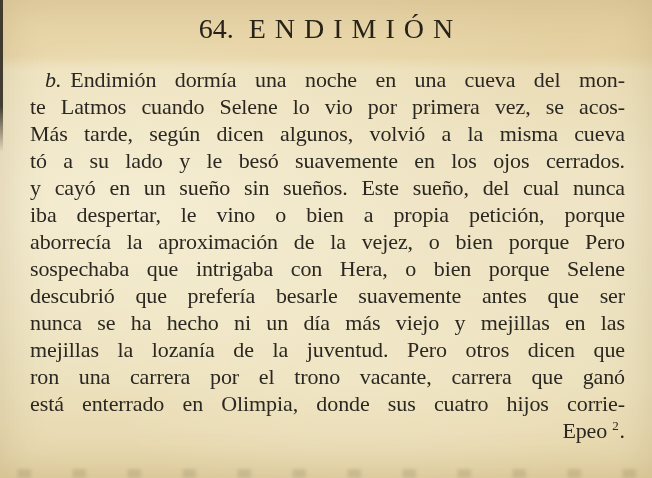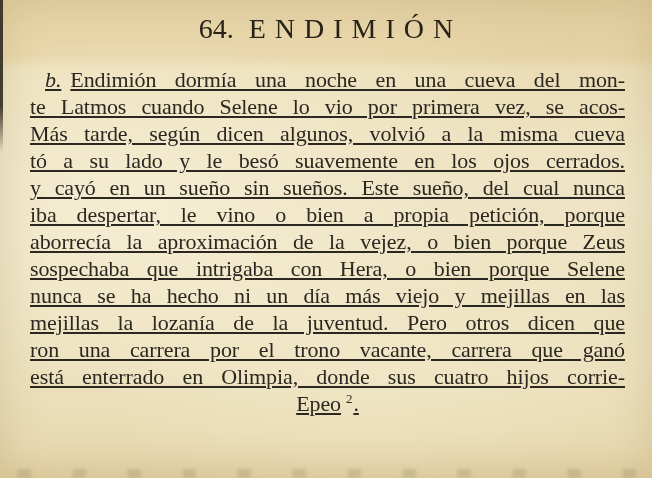--- a/index.html
+++ b/index.html
@@ -58,32 +58,31 @@
     top: 66px;
   }
   .line {
     height: 27px;
     overflow: hidden;
     font-size: 22px;
     line-height: 27px;
     letter-spacing: -0.1px;
     word-spacing: 1px;
     color: #2b2721;
-    text-decoration: underline;
   }
   .just {
     text-align: justify;
     text-align-last: justify;
   }
   .indent { text-indent: 15px; }
   .marker {
     font-style: italic;
     margin-right: 9px;
   }
-  .lastline { text-align: center; }
+  .lastline { text-align: right; }
   .sup {
     display: inline-block;
     font-size: 13px;
     position: relative;
     top: -8px;
     margin-left: 5px;
     margin-right: 1px;
   }
   
   .ghost-strip {
@@ -114,22 +113,23 @@
   <div class="paragraph">
     <div class="line just indent">
       <span class="marker">b.</span><span>Endimión dormía una noche en una cueva del mon-</span>
     </div>
     <div id="lines-host">
         <div class="line just">te Latmos cuando Selene lo vio por primera vez, se acos-</div>
         <div class="line just">Más tarde, según dicen algunos, volvió a la misma cueva</div>
         <div class="line just">tó a su lado y le besó suavemente en los ojos cerrados.</div>
         <div class="line just">y cayó en un sueño sin sueños. Este sueño, del cual nunca</div>
         <div class="line just">iba despertar, le vino o bien a propia petición, porque</div>
-        <div class="line just">aborrecía la aproximación de la vejez, o bien porque Zeus</div>
+        <div class="line just">aborrecía la aproximación de la vejez, o bien porque Pero</div>
         <div class="line just">sospechaba que intrigaba con Hera, o bien porque Selene</div>
+        <div class="line just">descubrió que prefería besarle suavemente antes que ser</div>
         <div class="line just">nunca se ha hecho ni un día más viejo y mejillas en las</div>
         <div class="line just">mejillas la lozanía de la juventud. Pero otros dicen que</div>
         <div class="line just">ron una carrera por el trono vacante, carrera que ganó</div>
         <div class="line just">está enterrado en Olimpia, donde sus cuatro hijos corrie-</div>
       </div>
     <div class="line lastline">
       <span>Epeo</span><span class="sup">2</span><span>.</span>
     </div>
   </div>
 

